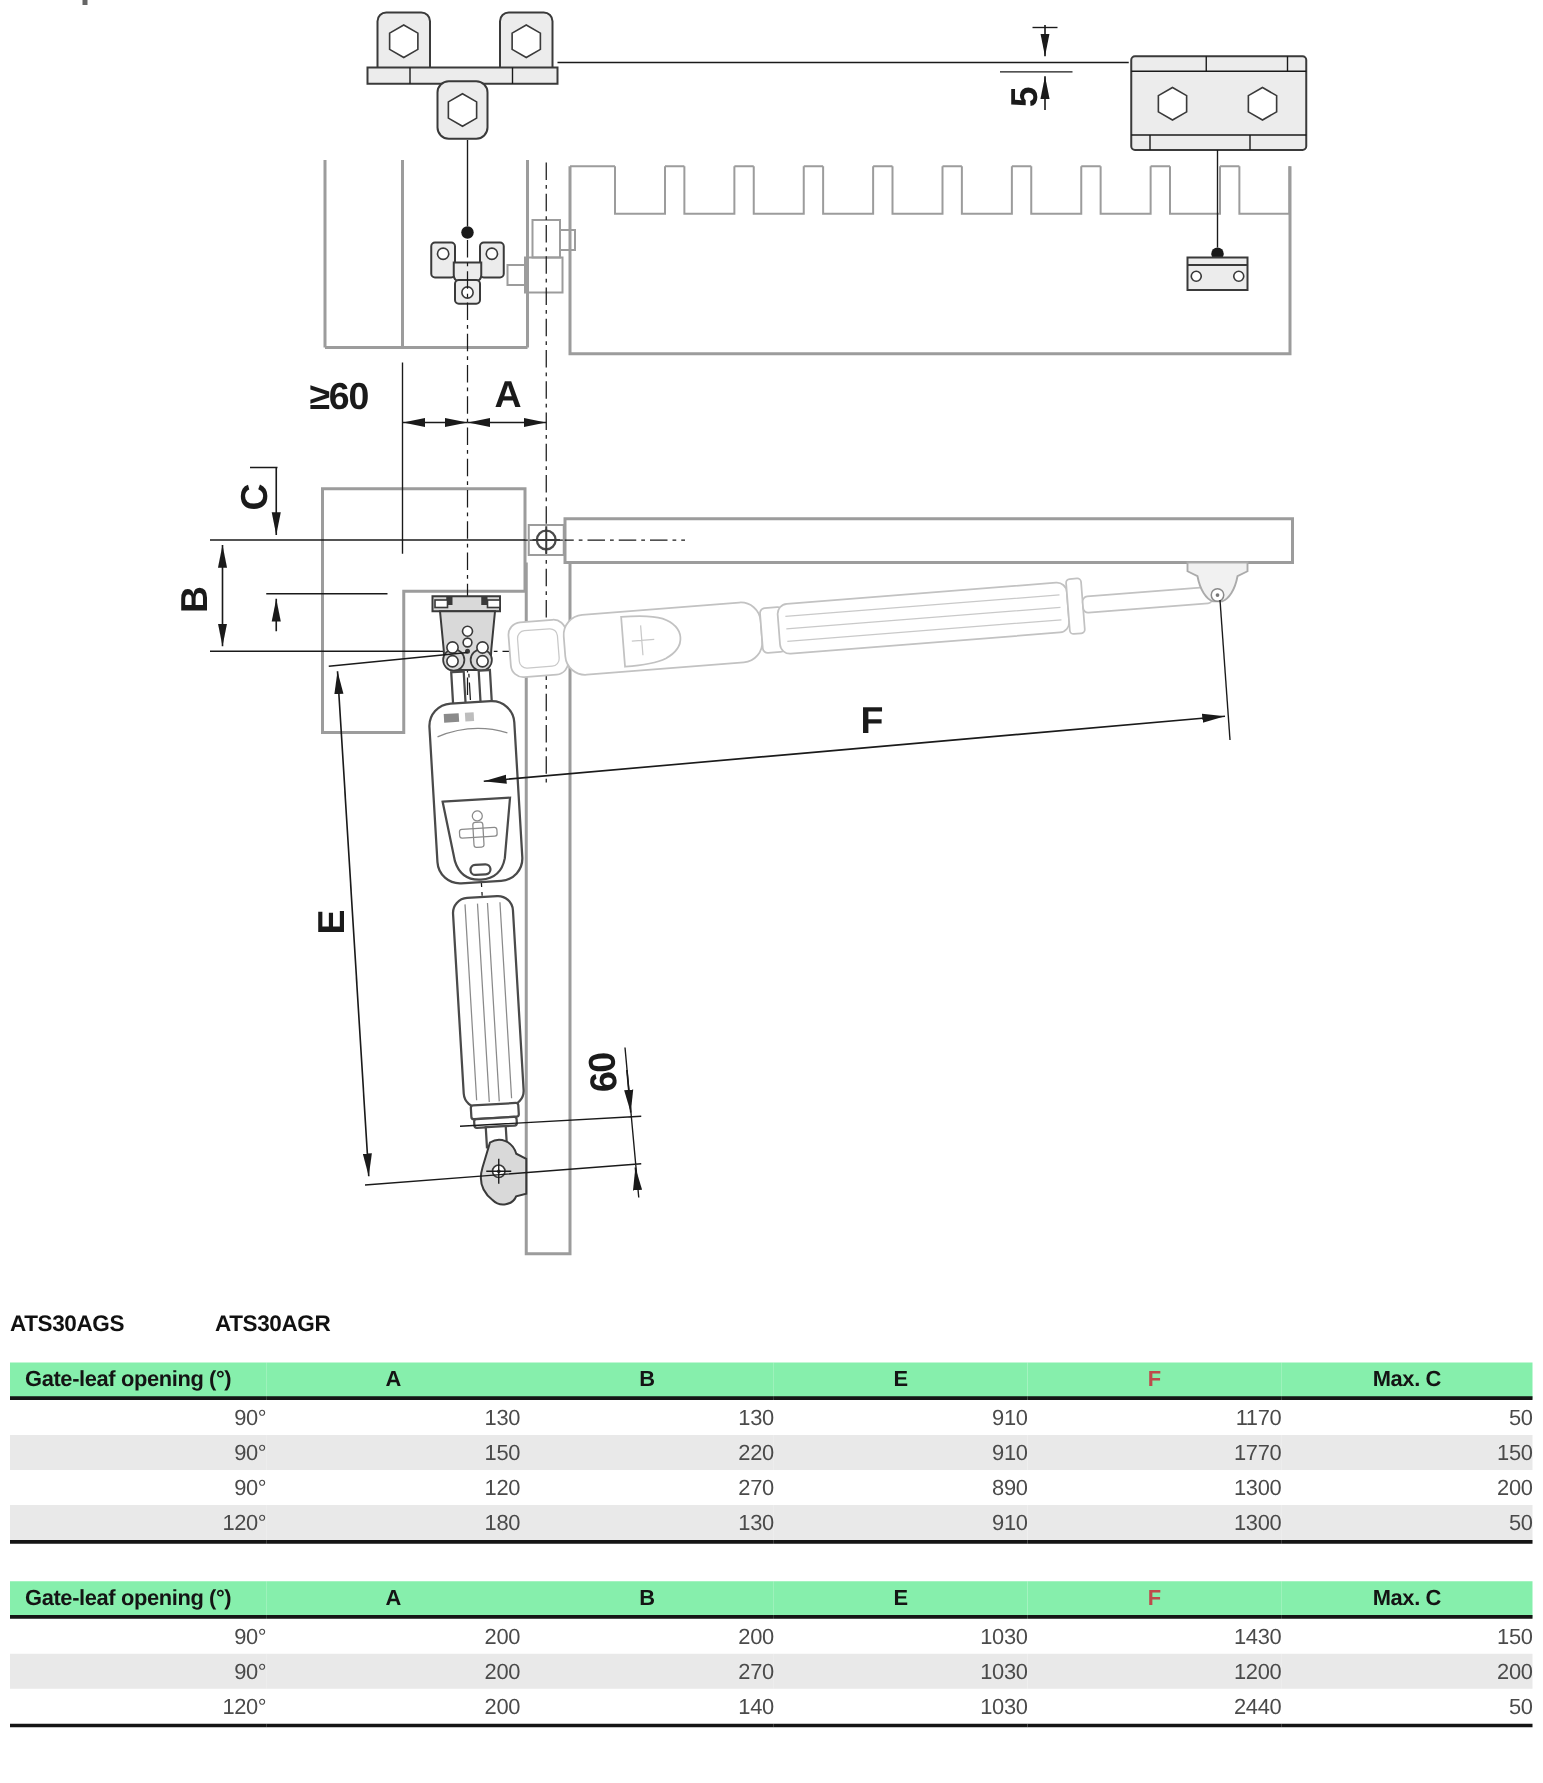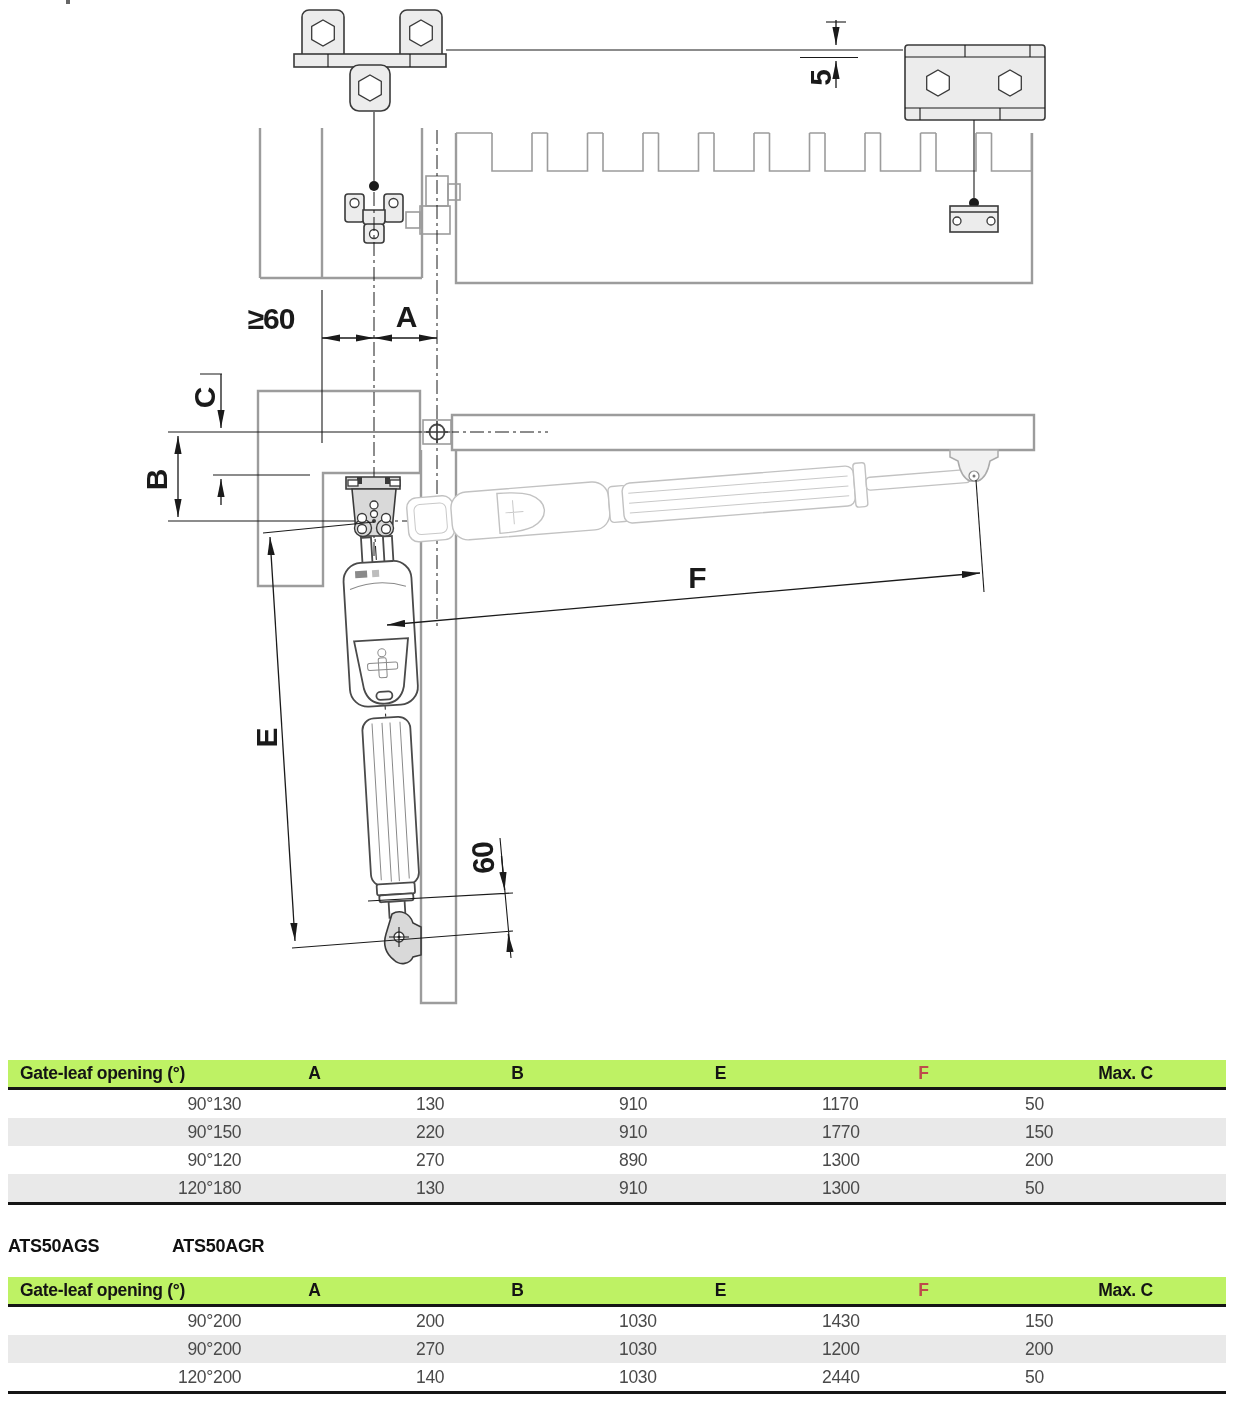--- a/index.html
+++ b/index.html
@@ -19,24 +19,24 @@
   .thin{stroke:#1a1a1a;stroke-width:1.1;fill:none;}
   .cl{stroke:#1a1a1a;stroke-width:1;fill:none;stroke-dasharray:14 4 3 4;}
   .cl-light{stroke:#9a9a9a;stroke-width:0.9;fill:none;stroke-dasharray:14 4 3 4;}
   .dim-label{font-family:"Liberation Sans",sans-serif;font-weight:bold;font-size:30px;fill:#1a1a1a;letter-spacing:-1px;}
   .tables-area{margin:0 8px;}
   .table-titles{display:flex;margin-top:8px;height:22px;align-items:center;}
   .table-titles .t1{display:inline-block;width:164px;font-weight:bold;font-size:18px;color:#111;letter-spacing:-0.3px;}
   .table-titles .t2{font-weight:bold;font-size:18px;color:#111;letter-spacing:-0.3px;}
   table.dim-table{width:1218px;border-collapse:collapse;table-layout:fixed;margin-top:20px;
     border-bottom:3px solid #151515;font-size:17.5px;}
-  table.dim-table thead tr{background:#bef264;border-bottom:3px solid #151515;}
+  table.dim-table thead tr{background:#86efac;border-bottom:3px solid #151515;}
   table.dim-table th{font-weight:bold;color:#141414;text-align:center;height:27px;padding:0;letter-spacing:-0.3px;}
   table.dim-table th:first-child{text-align:left;padding-left:12px;}
-  table.dim-table td{color:#4a4a4a;text-align:left;height:28px;padding:0;letter-spacing:-0.3px;}
+  table.dim-table td{color:#4a4a4a;text-align:right;height:28px;padding:0;letter-spacing:-0.3px;}
   table.dim-table td:first-child{text-align:right;padding-left:12px;}
   table.dim-table tbody tr:nth-child(even){background:#e9e9e9;}
   table.dim-table th.col-f{color:#be4b4b;}
   .sec2{margin-top:30px;}
 </style>
 </head>
 <body>
 
 <div class="drawing-wrap">
 <svg width="1234" height="1040" viewBox="0 0 1234 1040">
@@ -228,20 +228,24 @@
     <line class="dim" x1="501.5" y1="856" x2="504.6" y2="890" marker-end="url(#ae)"></line>
     <line class="dim" x1="510" y1="952" x2="508.3" y2="934" marker-end="url(#ae)"></line>
     <text class="dim-label" transform="rotate(-94 483 858)" x="483" y="858" text-anchor="middle" dominant-baseline="central">60</text>
   </g>
 </svg>
 </div>
 
 <div class="tables-area">
 
   <section>
+    <div class="table-titles">
+      <span class="t1">ATS30AGS</span>
+      <span class="t2">ATS30AGR</span>
+    </div>
     <table class="dim-table">
       <colgroup>
           <col style="width:205px">
           <col style="width:203px">
           <col style="width:203px">
           <col style="width:203px">
           <col style="width:203px">
           <col style="width:201px">
         </colgroup>
       <thead>
@@ -285,24 +289,20 @@
           <td>130</td>
           <td>910</td>
           <td>1300</td>
           <td>50</td>
         </tr>
       </tbody>
     </table>
   </section>
 
   <section class="sec2">
-    <div class="table-titles">
-      <span class="t1">ATS50AGS</span>
-      <span class="t2">ATS50AGR</span>
-    </div>
     <table class="dim-table">
       <colgroup>
           <col style="width:205px">
           <col style="width:203px">
           <col style="width:203px">
           <col style="width:203px">
           <col style="width:203px">
           <col style="width:201px">
         </colgroup>
       <thead>

